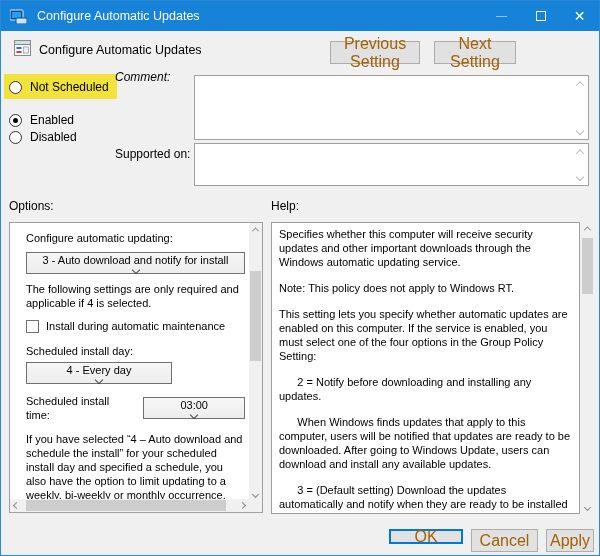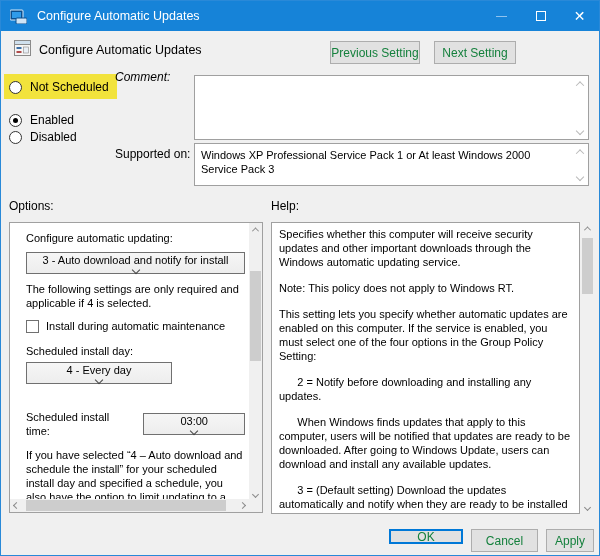--- a/index.html
+++ b/index.html
@@ -18,23 +18,23 @@
   .titlebar .title { margin-left:10px; font-size:12.5px; }
   .caption-btns { position:absolute; right:0; top:0; height:30px; display:flex; }
   .cap-btn { width:39px; height:30px; display:flex; align-items:center; justify-content:center; color:#fff; font-size:13px; }
   .cap-btn.min span { display:block; width:11px; height:1px; background:#8fc3ef; }
   .cap-btn.max span { display:block; width:10px; height:10px; border:1px solid #fff; }
   .cap-btn.close { font-size:14px; }
   
   .hdr-icon { position:absolute; left:13px; top:39px; width:17px; height:16px; }
   .hdr-title { position:absolute; left:38px; top:42px; font-size:12.5px; }
   .btn {
-    background:#e1e1e1; border:1px solid #adadad; font-size:12px;
+    background:#e1e1e1; border:1px solid #adadad; font-size:16px;
     display:flex; align-items:center; justify-content:center;
-    font-family:inherit; color:#15803d;
+    font-family:inherit; color:#a16207;
   }
   .btn-prev { position:absolute; left:329px; top:40px; width:90px; height:23px; }
   .btn-next { position:absolute; left:433px; top:40px; width:82px; height:23px; }
   
   .radio-row { position:absolute; left:8px; height:20px; display:flex; align-items:center; }
   .radio-row .dot {
     width:13px; height:13px; border:1px solid #333; border-radius:50%;
     background:#fff; margin-right:8px; position:relative; flex:0 0 auto;
   }
   .radio-row.selected .dot::after {
@@ -59,21 +59,21 @@
     border:1px solid #707070; background:linear-gradient(#f6f6f6,#ededed);
     height:22px; display:flex; align-items:center; justify-content:space-between;
     padding:0 7px; font-size:11px;flex-direction:column;
   }
   .combo .chv { border-color:#444; width:6px; height:6px; }
   .opt-note { margin-top:8px; }
   .chk-row { margin-top:9px; display:flex; align-items:center; }
   .chk { width:13px; height:13px; border:1px solid #707070; background:#fff; margin-right:7px; flex:0 0 auto; }
   .opt-lbl2 { margin-top:11px; }
   .combo-day { margin-top:4px; width:146px; }
-  .time-row { margin-top:26px; display:flex; align-items:center; }
+  .time-row { margin-top:10px; display:flex; align-items:center; }
   .combo-time { width:103px; margin-left:9px; }
   .opt-footer { margin-top:10px; white-space:pre-wrap; }
   
   .vsb { position:absolute; top:0; right:0; width:13px; background:#f0f0f0; }
   .hsb { position:absolute; left:0; bottom:0; height:13px; background:#f0f0f0; }
   .sb-arrow { position:absolute; width:13px; height:13px; display:flex; align-items:center; justify-content:center; background:#f0f0f0; }
   .sb-arrow .chv { border-color:#8a8a8a; width:5px; height:5px; }
   .vthumb { position:absolute; left:1px; width:11px; background:#cdcdcd; }
   .hthumb { position:absolute; top:1px; height:11px; background:#cdcdcd; }
   .sb-corner { position:absolute; right:0; bottom:0; width:13px; height:13px; background:#f0f0f0; }
@@ -141,21 +141,20 @@
     <div class="mini-arrow" style="top:3px;">
         <span class="chv up"></span>
       </div>
     <div class="mini-arrow" style="bottom:3px;">
         <span class="chv down"></span>
       </div>
   </div>
 
   <div class="fld-label" style="left:114px; top:146px;">Supported on:</div>
   <div class="box" style="left:193px; top:142px; width:395px; height:43px;">
-    <div class="supported-text">Windows XP Professional Service Pack 1 or At least Windows 2000 Service Pack 3</div>
     <div class="mini-arrow" style="top:3px;">
         <span class="chv up"></span>
       </div>
     <div class="mini-arrow" style="bottom:3px;">
         <span class="chv down"></span>
       </div>
   </div>
 
   <div class="sec-label" style="left:8px;">Options:</div>
   <div class="sec-label" style="left:270px;">Help:</div>

